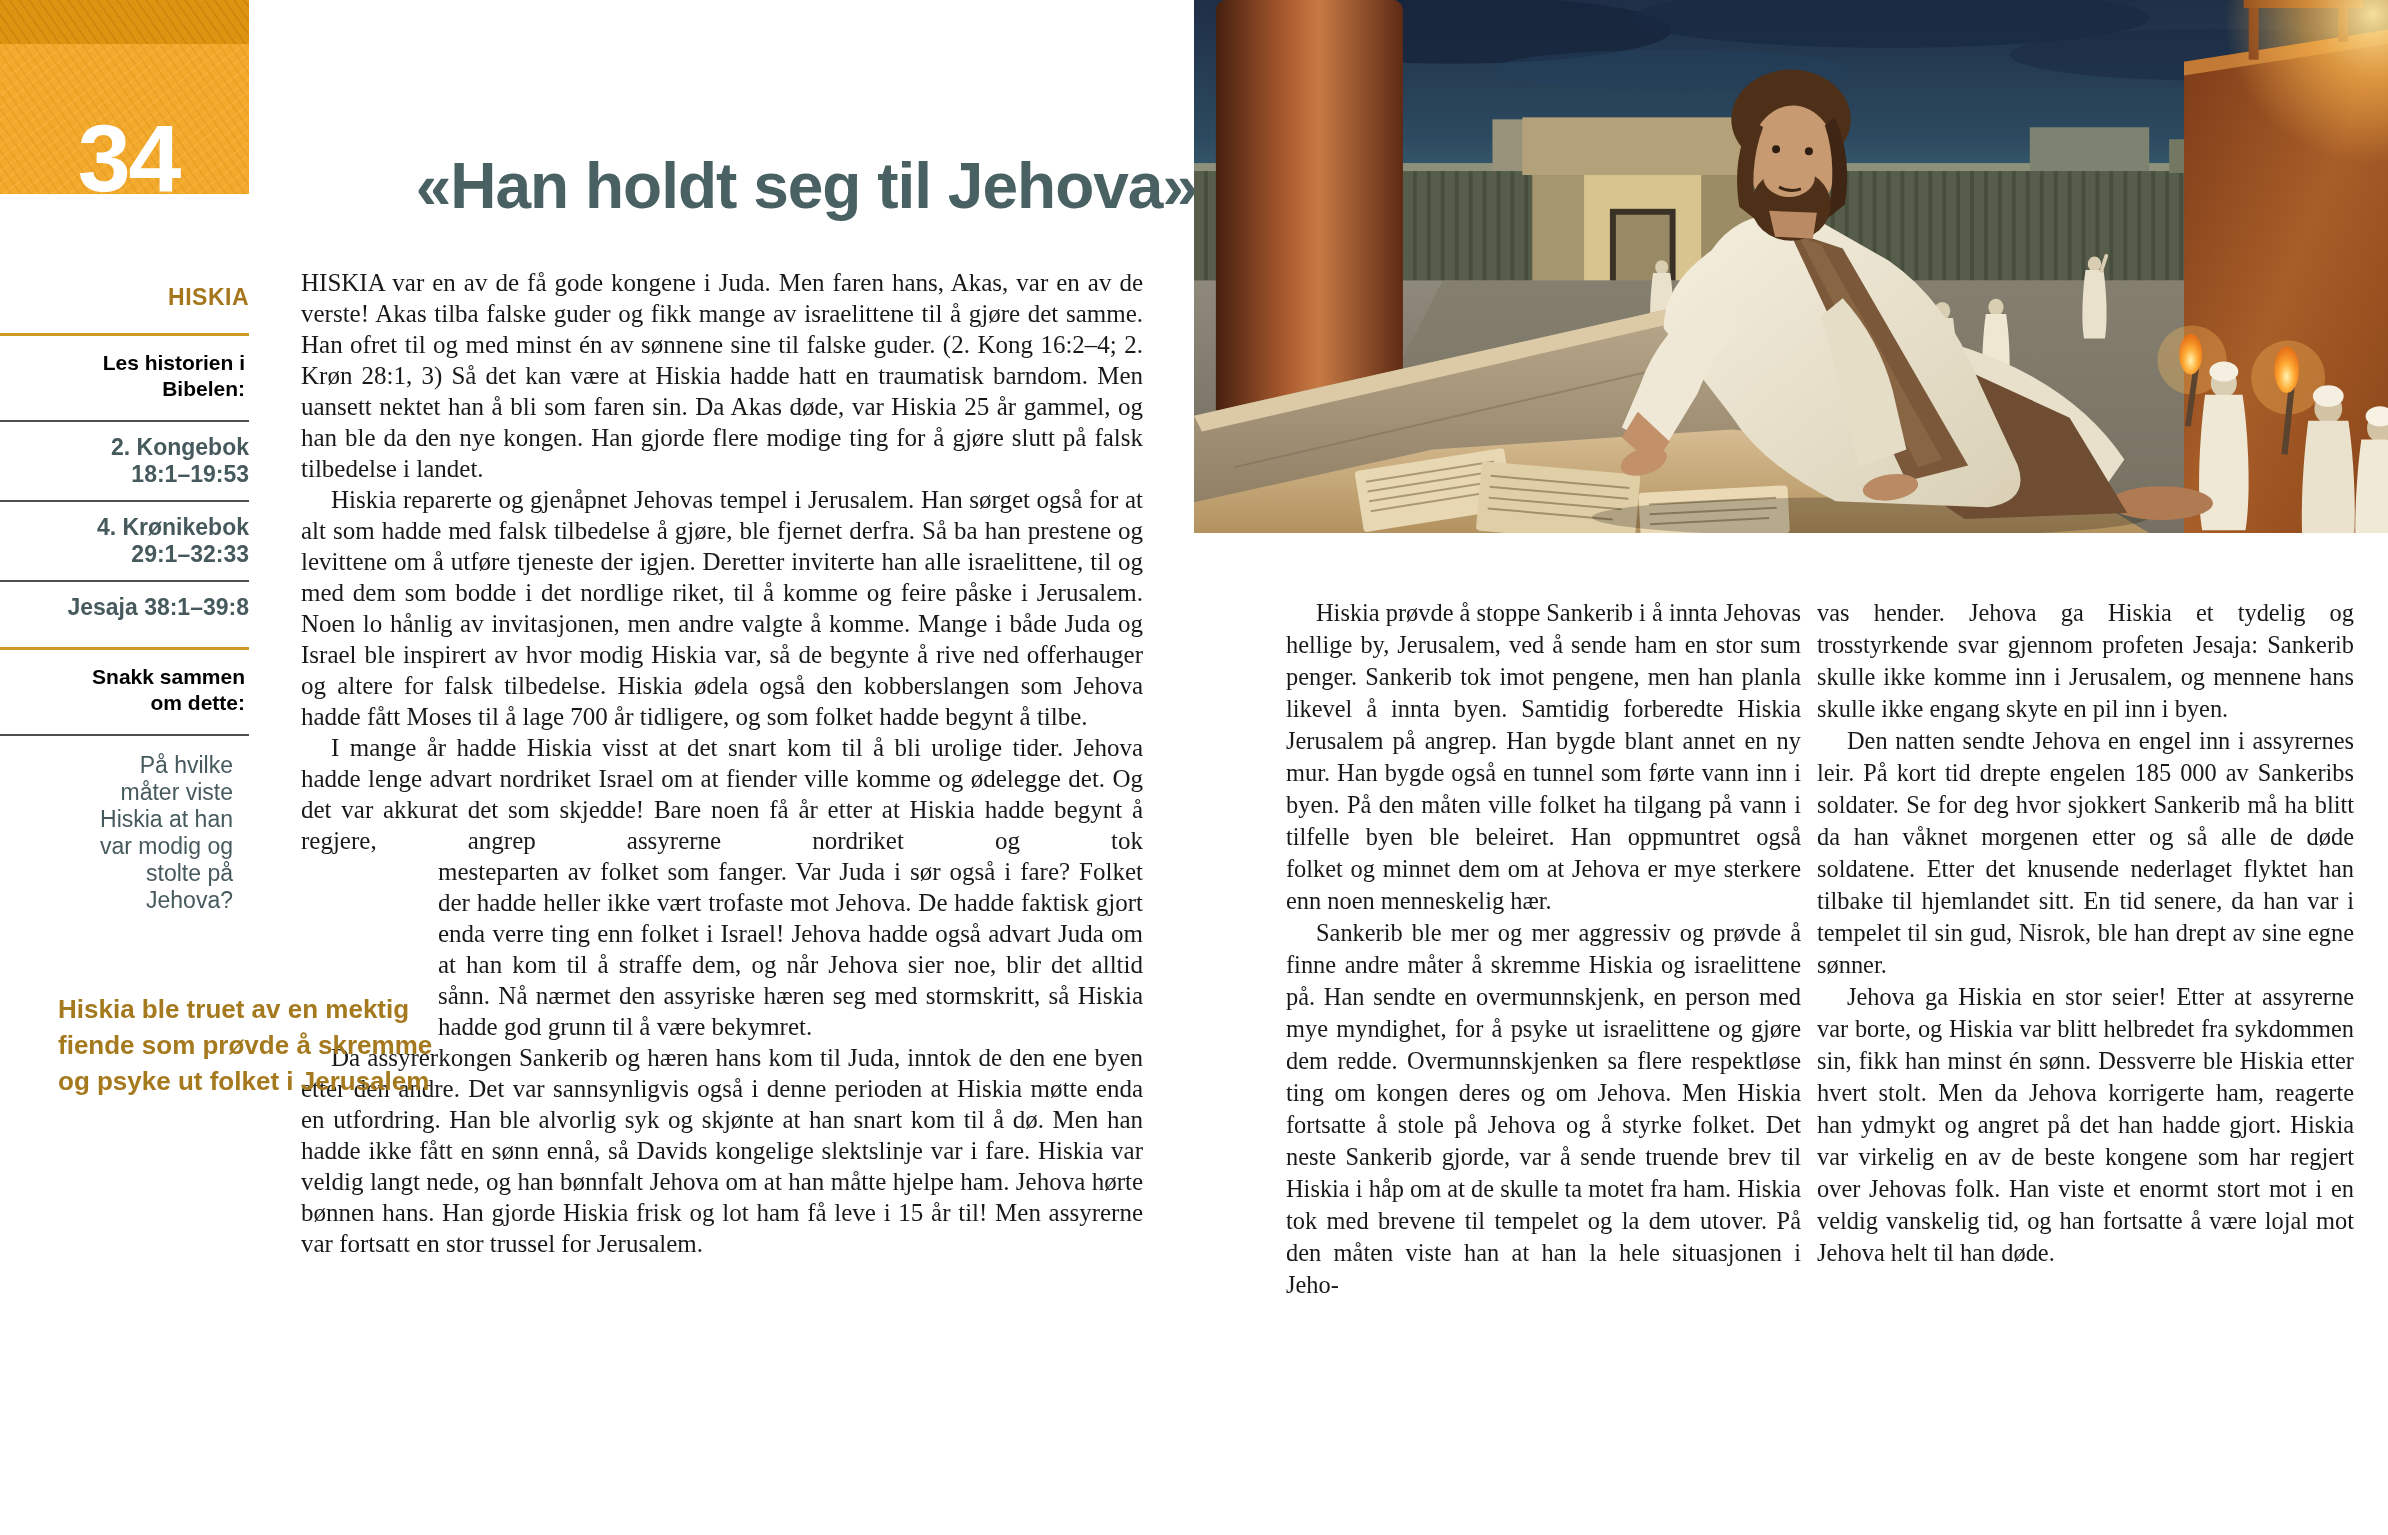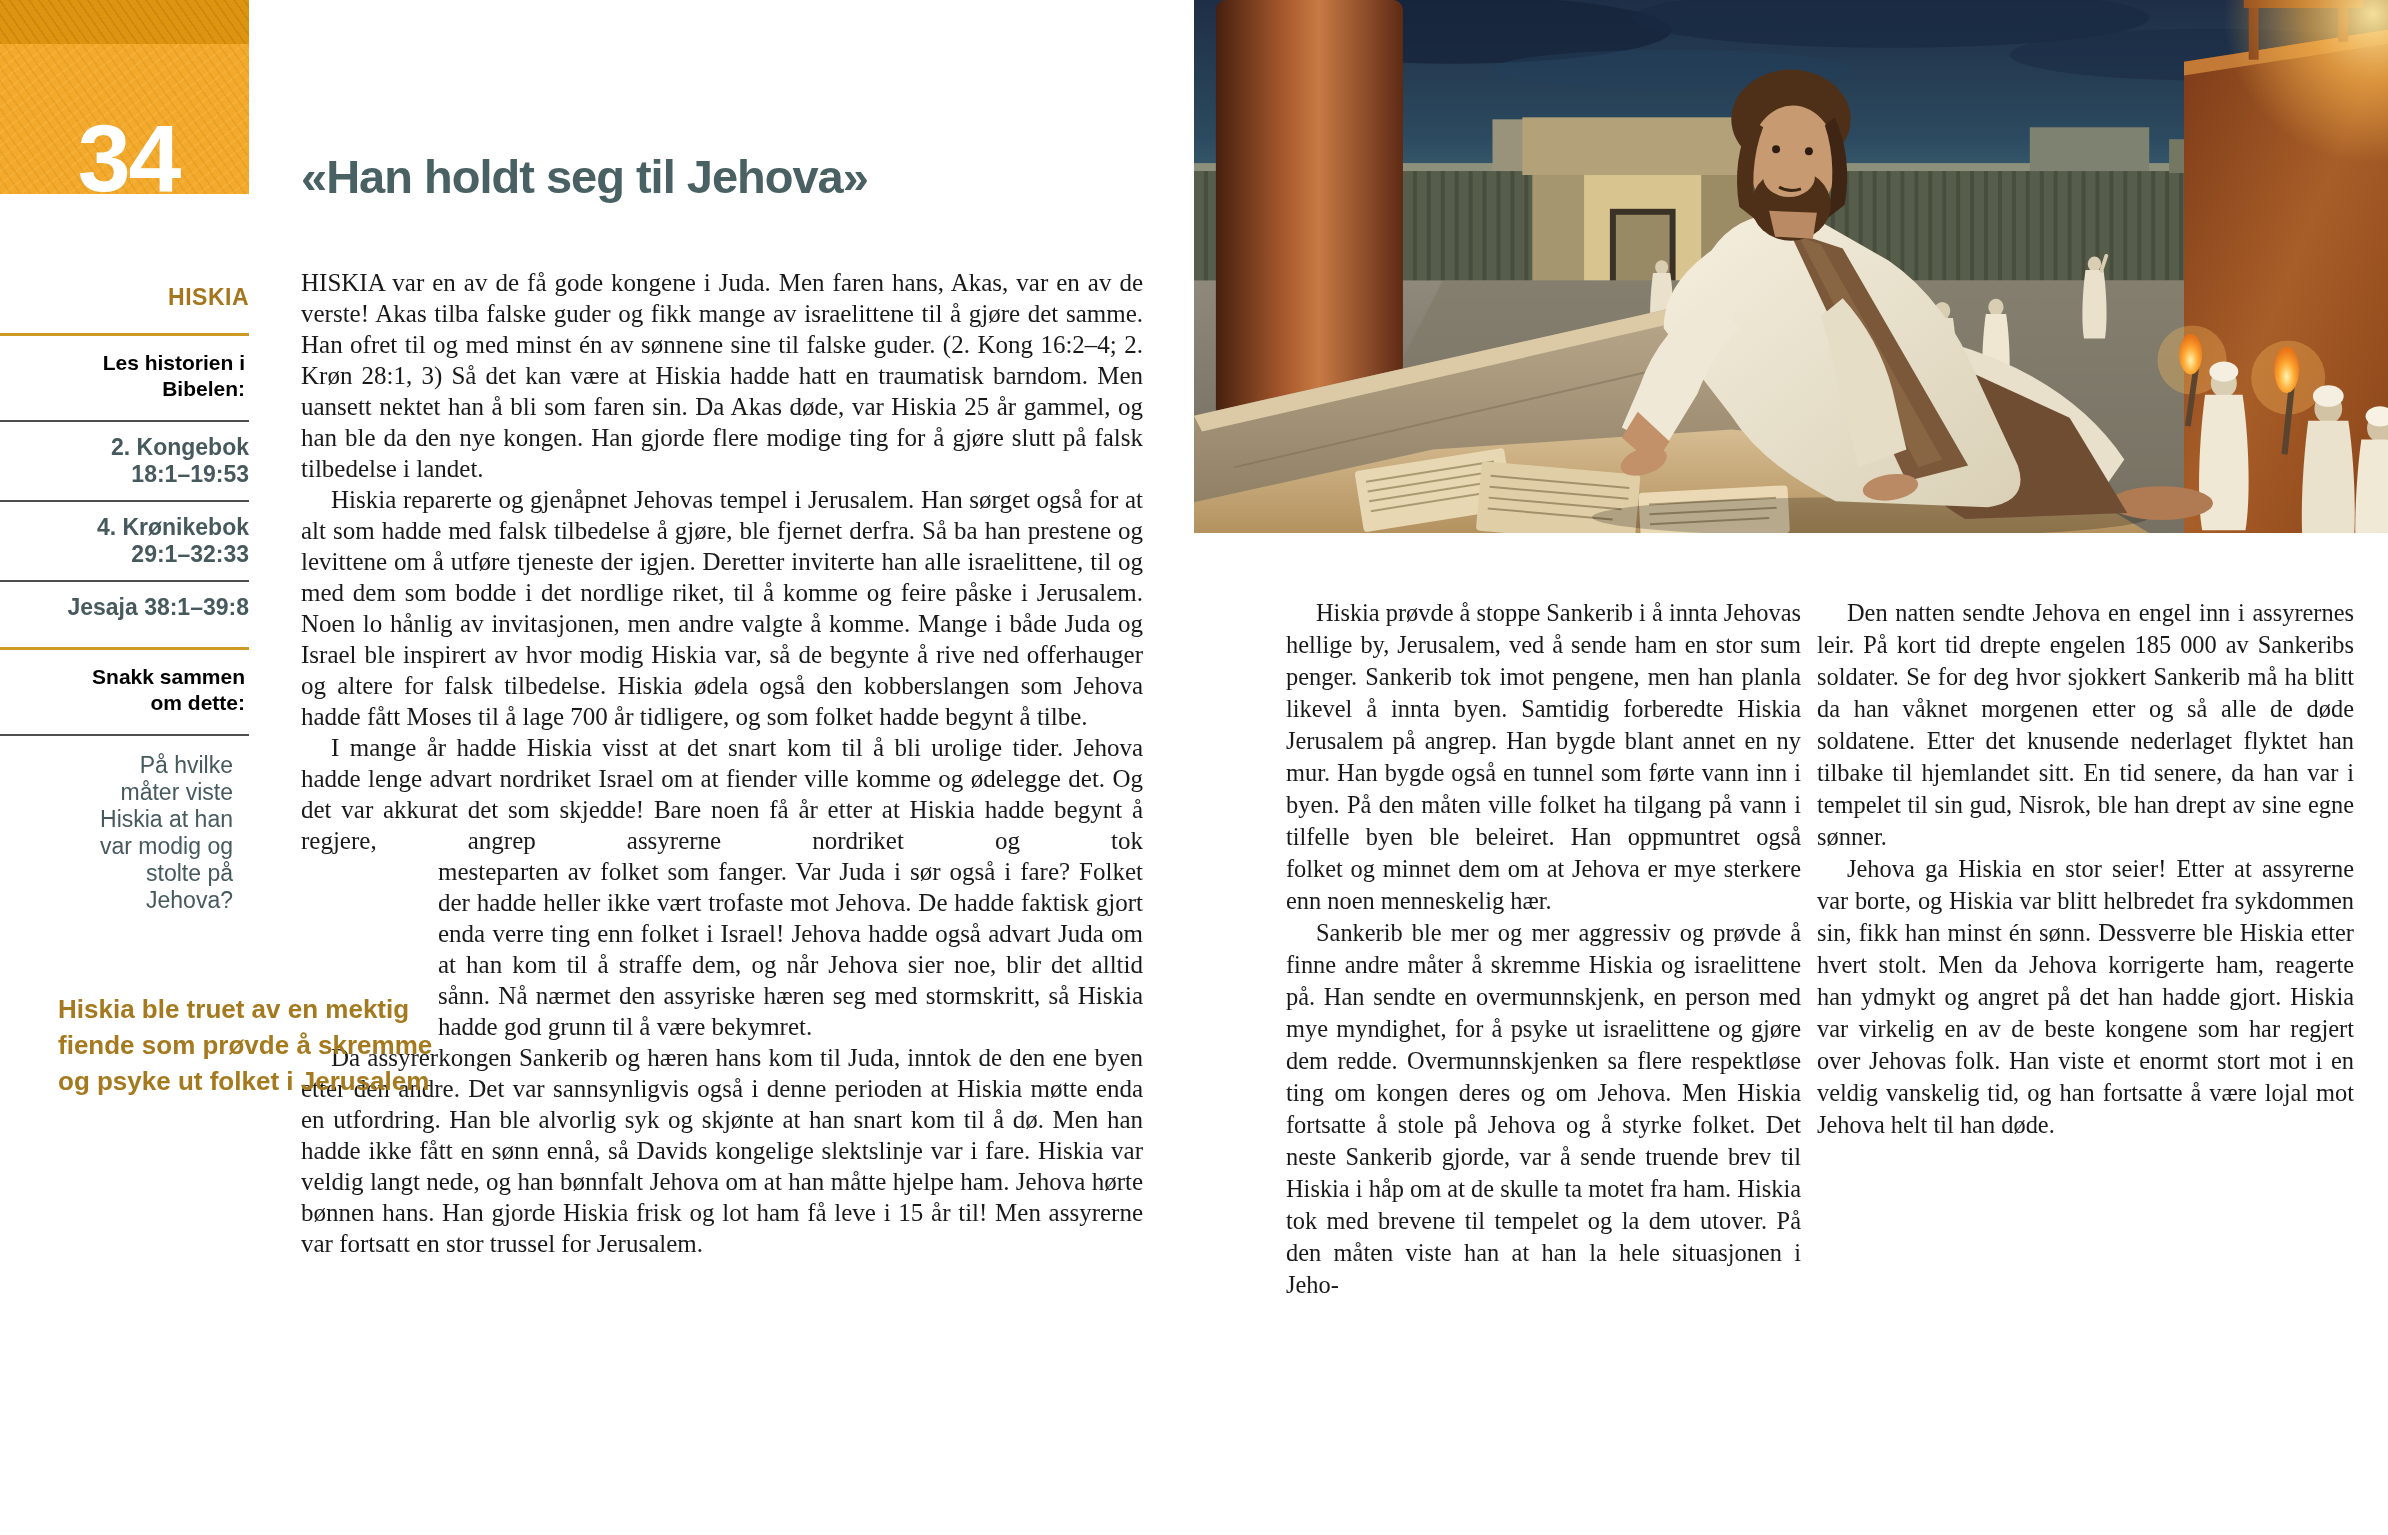--- a/index.html
+++ b/index.html
@@ -28,22 +28,22 @@
   .rule-gold.space-above{margin-top:26px;}
   .rule-dark{border-top:2px solid#4e4e4e;margin:0 0 12px;}
   .sb-label{font-weight:bold;font-size:21px;line-height:26px;color:#000000;
     margin:0 4px 18px;padding-left:88px;}
   .sb-ref{font-weight:bold;font-size:23px;line-height:27px;color:#46595d;
     margin:0 0 12px;padding-left:30px;}
   .sb-question{font-size:23px;line-height:27px;color:#46595d;margin:16px;padding-left:62px;}
 
   
   #title{position:absolute;left:301px;top:149px;width:896px;
-    font-family:"Liberation Sans", sans-serif;font-weight:bold;font-size:47px;
-    letter-spacing:-1px;color:#4a6163;margin:0;}
+    font-family:"Liberation Sans", sans-serif;font-weight:bold;font-size:64px;
+    letter-spacing:-1px;color:#4a6163;margin:0;text-align:right;}
 
   
   #col1{position:absolute;left:301px;top:267px;width:842px;
     font-size:25px;line-height:31px;text-align:justify;}
   #col1 p{margin:0;}
   #col1 p.indent{text-indent:30px;}
   #p3b{margin-left:137px !important;text-align:justify;}
   .justify-last{text-align-last:justify;}
 
   
@@ -314,18 +314,19 @@
       </g>
     </svg>
   </div>
 
   <div id="col2" class="bottom-col">
     <p class="indent">Hiskia prøvde å stoppe Sankerib i å innta Jehovas hellige by, Jerusalem, ved å sende ham en stor sum penger. Sankerib tok imot pengene, men han planla likevel å innta byen. Samtidig forberedte Hiskia Jerusalem på angrep. Han bygde blant annet en ny mur. Han bygde også en tunnel som førte vann inn i byen. På den måten ville folket ha tilgang på vann i tilfelle byen ble beleiret. Han oppmuntret også folket og minnet dem om at Jehova er mye sterkere enn noen menneskelig hær.</p>
     <p class="indent">Sankerib ble mer og mer aggressiv og prøvde å finne andre måter å skremme Hiskia og israelittene på. Han sendte en overmunnskjenk, en person med mye myndighet, for å psyke ut israelittene og gjøre dem redde. Overmunnskjenken sa flere respektløse ting om kongen deres og om Jehova. Men Hiskia fortsatte å stole på Jehova og å styrke folket. Det neste Sankerib gjorde, var å sende truende brev til Hiskia i håp om at de skulle ta motet fra ham. Hiskia tok med brevene til tempelet og la dem utover. På den måten viste han at han la hele situasjonen i Jeho-</p>
   </div>
 
   <div id="col3" class="bottom-col">
+    <p>vas hender. Jehova ga Hiskia et tydelig og trosstyrkende svar gjennom profeten Jesaja: Sankerib skulle ikke komme inn i Jerusalem, og mennene hans skulle ikke engang skyte en pil inn i byen.</p>
     <p class="indent">Den natten sendte Jehova en engel inn i assyrernes leir. På kort tid drepte engelen 185 000 av Sankeribs soldater. Se for deg hvor sjokkert Sankerib må ha blitt da han våknet morgenen etter og så alle de døde soldatene. Etter det knusende nederlaget flyktet han tilbake til hjemlandet sitt. En tid senere, da han var i tempelet til sin gud, Nisrok, ble han drept av sine egne sønner.</p>
     <p class="indent">Jehova ga Hiskia en stor seier! Etter at assyrerne var borte, og Hiskia var blitt helbredet fra sykdommen sin, fikk han minst én sønn. Dessverre ble Hiskia etter hvert stolt. Men da Jehova korrigerte ham, reagerte han ydmykt og angret på det han hadde gjort. Hiskia var virkelig en av de beste kongene som har regjert over Jehovas folk. Han viste et enormt stort mot i en veldig vanskelig tid, og han fortsatte å være lojal mot Jehova helt til han døde.</p>
   </div>
 
 </div>
 
 
 </body></html>

